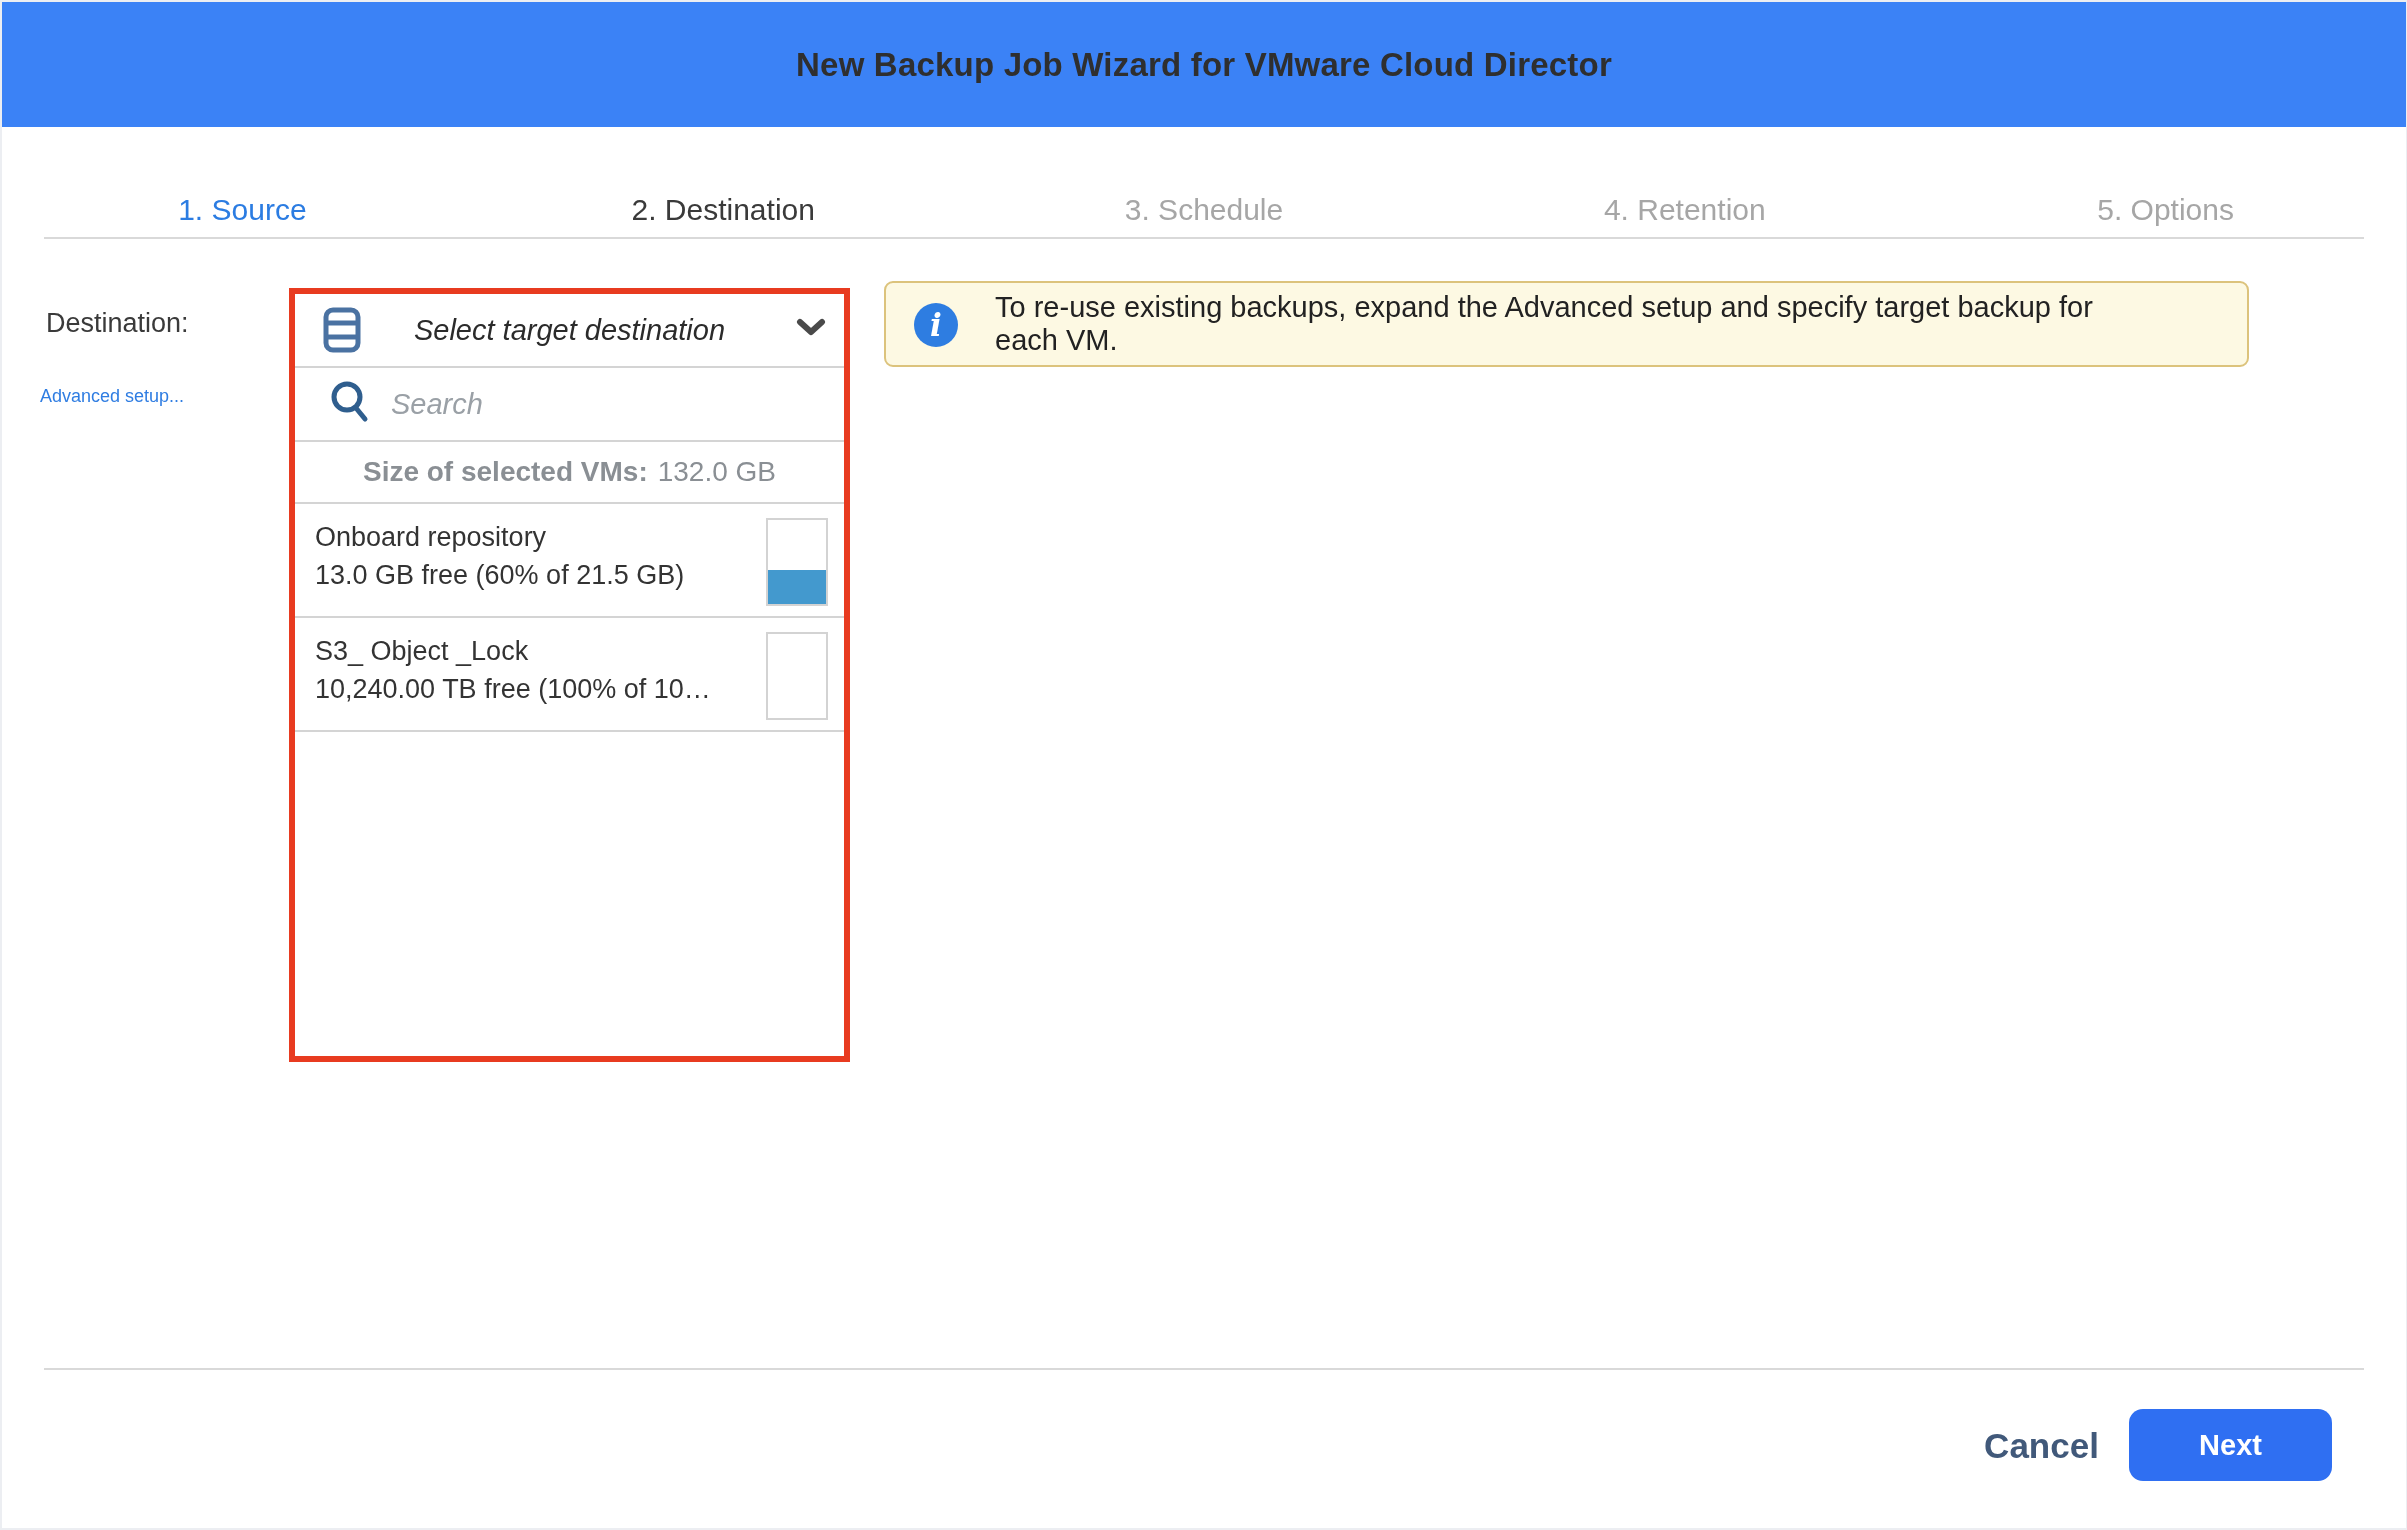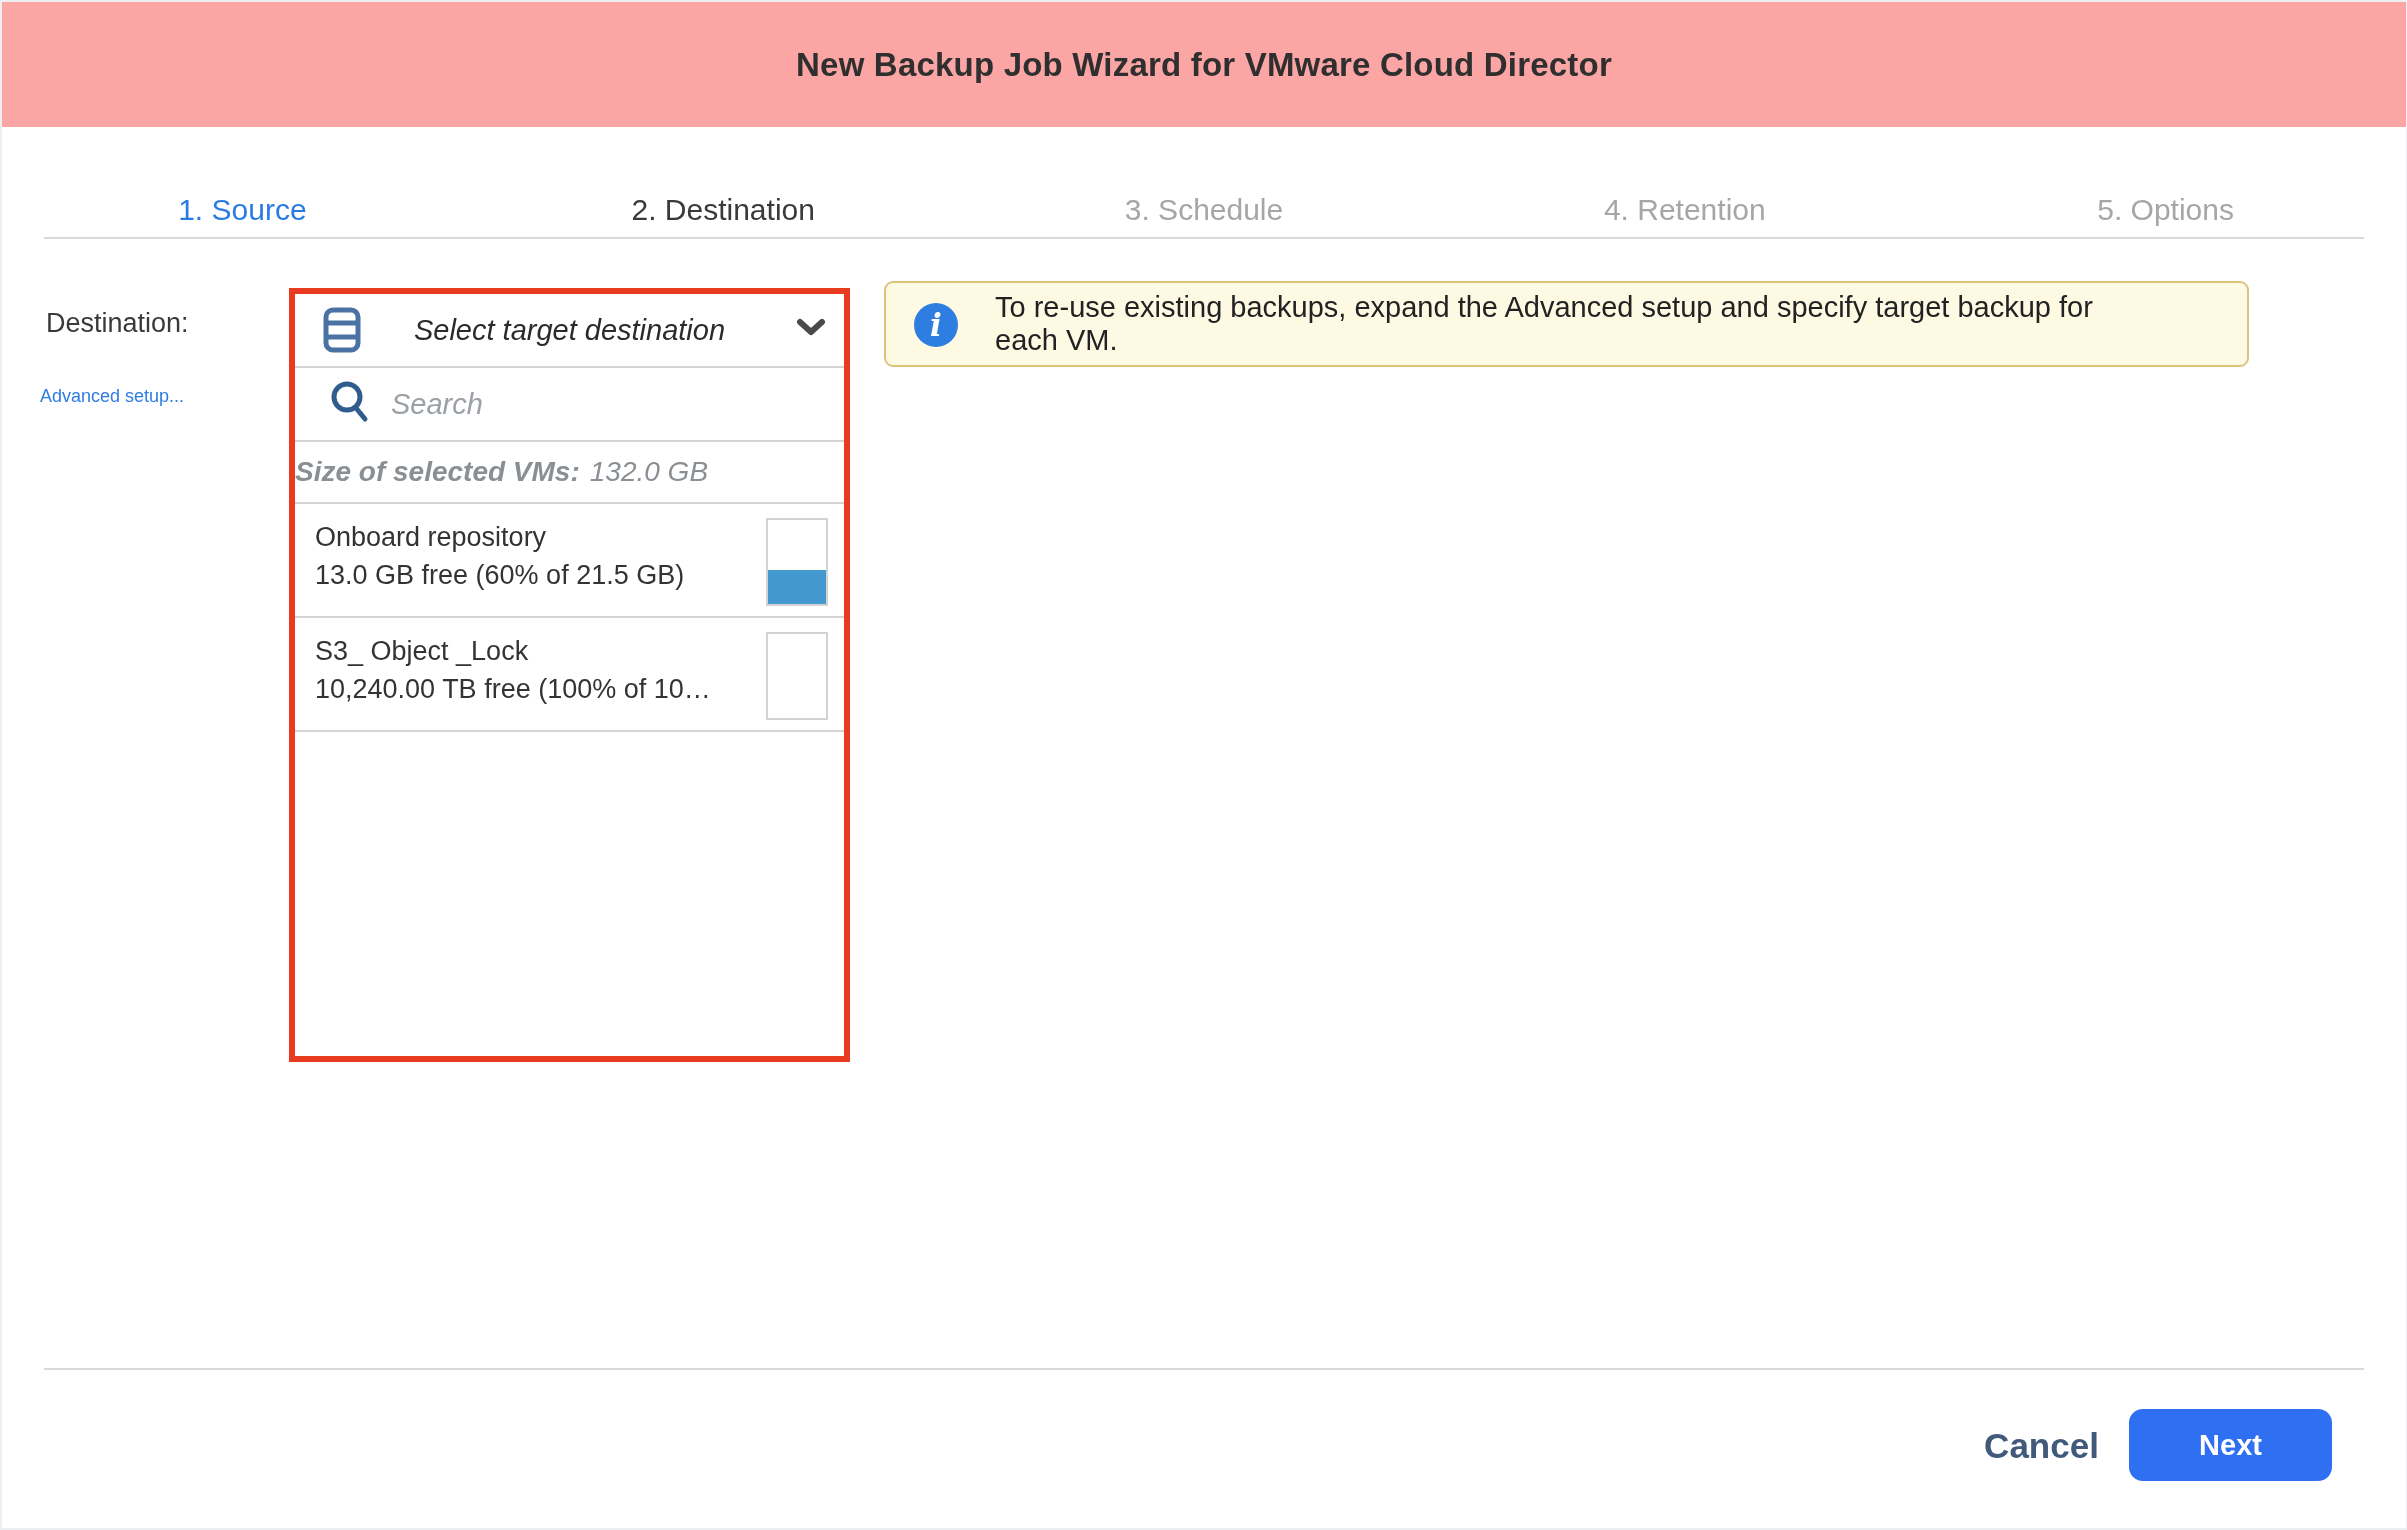--- a/index.html
+++ b/index.html
@@ -8,21 +8,21 @@
     font-family:"Liberation Sans", sans-serif;
     background:#ffffff;color:#333;position:relative;overflow:hidden;
   }
   .dialog{
     position:absolute;inset:0;background:#ffffff;
     border:2px solid #eceef2;box-sizing:border-box;
   }
   
   .hdr{
     position:absolute;left:0;top:0;right:0;height:125px;
-    background:#fca5a5;display:flex;align-items:center;justify-content:center;
+    background:#3b82f6;display:flex;align-items:center;justify-content:center;
   }
   .hdr-title{font-size:33px;font-weight:700;color:#2f2f2f;letter-spacing:0.2px;}
   
   .steps{
     position:absolute;left:0;top:138px;right:0;height:140px;
     display:flex;align-items:center;
   }
   .step{flex:1;text-align:center;font-size:30px;cursor:pointer;}
   .step.done{color:#2b7ce2;}
   .step.current{color:#3a3a3a;}
@@ -44,22 +44,22 @@
   .db-icon{position:absolute;left:28px;top:13px;}
   .chevron{position:absolute;right:18px;top:24px;}
   .row-search{height:72px;display:flex;align-items:center;}
   .search-icon{margin-left:34px;flex:0 0 auto;}
   .search-input{
     border:none;outline:none;flex:1;margin-left:18px;margin-right:10px;
     font-family:"Liberation Sans", sans-serif;
     font-size:29px;font-style:italic;color:#444;background:transparent;
   }
   .search-input::placeholder{color:#9aa0a6;font-style:italic;opacity:1;}
-  .row-size{height:60px;display:flex;align-items:center;justify-content:flex-start;
-    font-size:28px;font-style:italic;color:#8a8f94;}
+  .row-size{height:60px;display:flex;align-items:center;justify-content:center;
+    font-size:28px;color:#8a8f94;}
   .row-size .k{font-weight:700;margin-right:10px;}
   .repo-row{height:112px;cursor:pointer;}
   .repo-text{position:absolute;left:20px;top:14px;right:100px;
     font-size:27px;color:#333;line-height:38px;white-space:nowrap;overflow:hidden;}
   .gauge{
     position:absolute;right:16px;top:14px;width:58px;height:84px;
     border:2px solid #d3d3d3;background:#fff;
   }
   .gauge-fill{position:absolute;left:0;right:0;bottom:0;height:0;background:#4399ce;}
   

